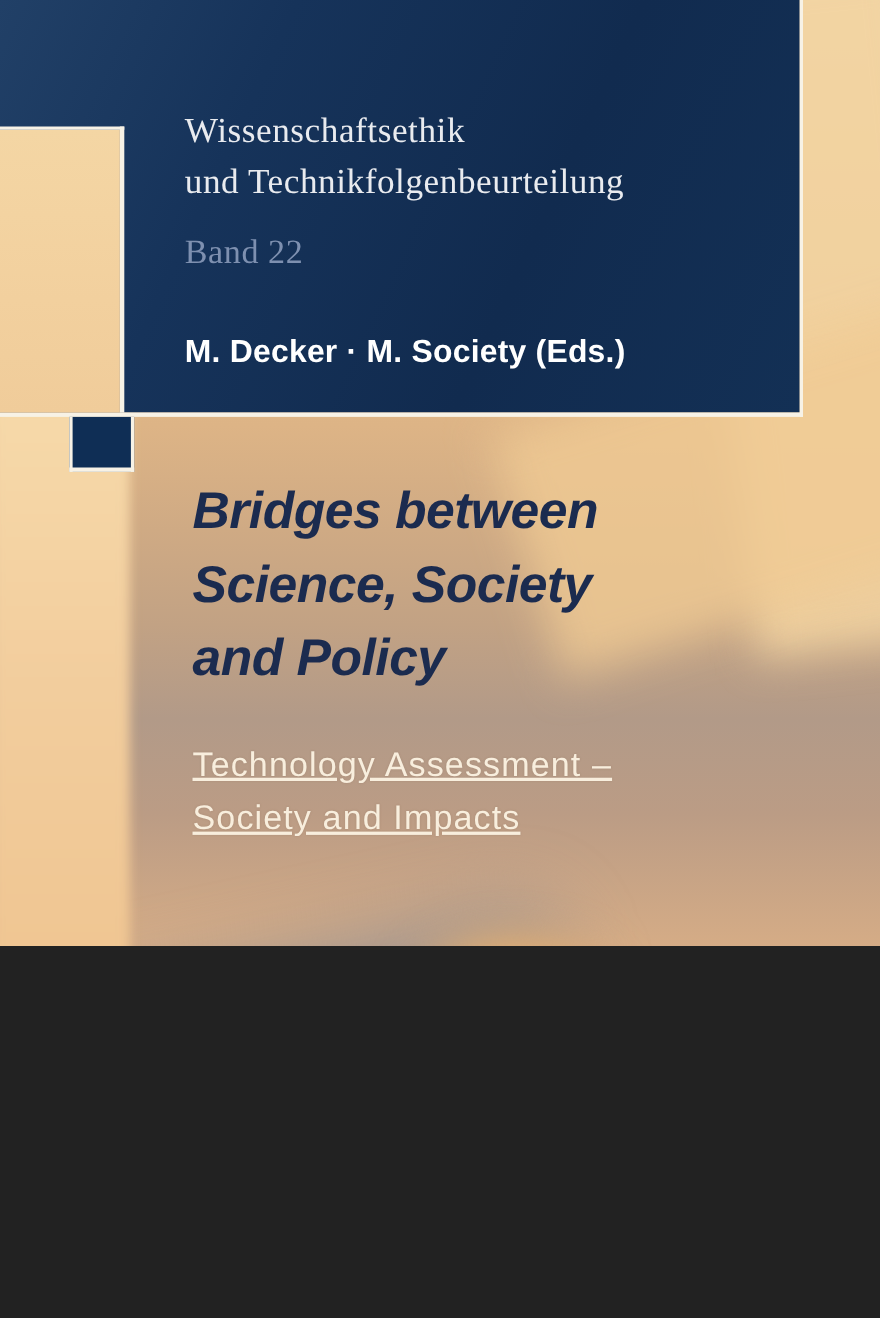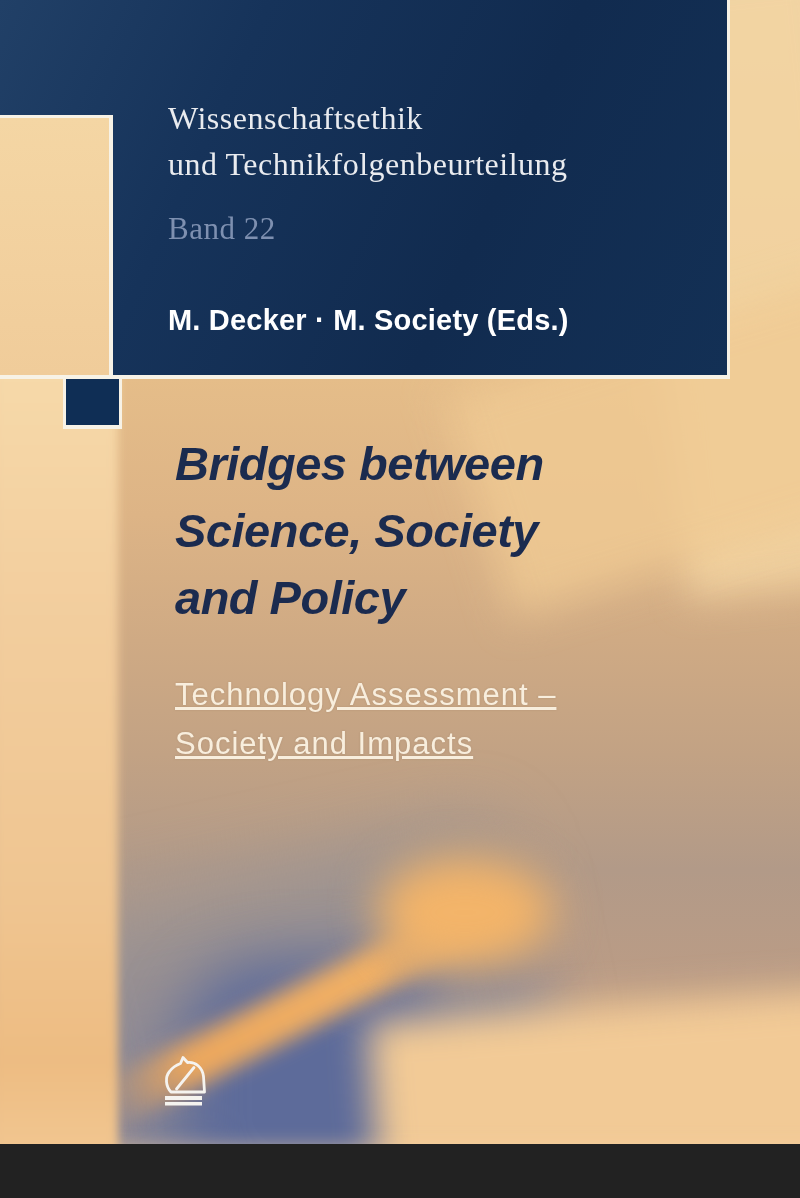--- a/index.html
+++ b/index.html
@@ -1,18 +1,18 @@
 <!DOCTYPE html>
 <html><head>
 <meta charset="utf-8">
 <style>
   html,body{margin:0;padding:0;background:#222;}
   .cover{
     position:relative;
-    width:800px;height:1144px;
+    width:800px;height:860px;
     overflow:hidden;
     font-family:"Liberation Sans", sans-serif;
     background:linear-gradient(180deg,
       #ead0a5 0%, #e9c795 15%, #e5bd89 33%, #ddb486 45%,
       #cfaa84 56%, #c2a284 66%, #b29a88 76%, #bb9c85 86%, #d5ac86 100%);
   }
   
   .ph{position:absolute;pointer-events:none;}
   .ph-topright{left:655px;top:-30px;width:200px;height:620px;
     background:rgba(243,213,162,.85);filter:blur(18px);transform:rotate(-6deg);}

